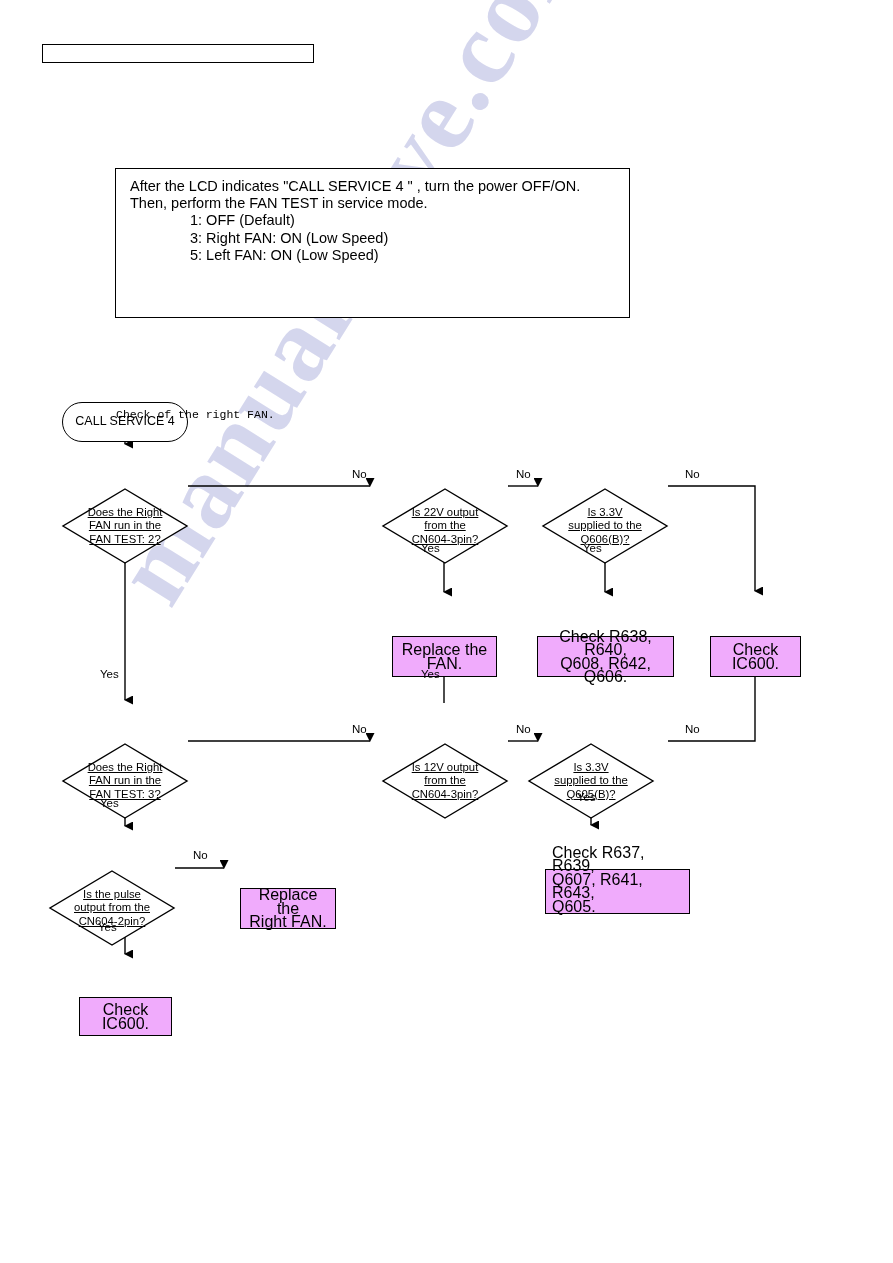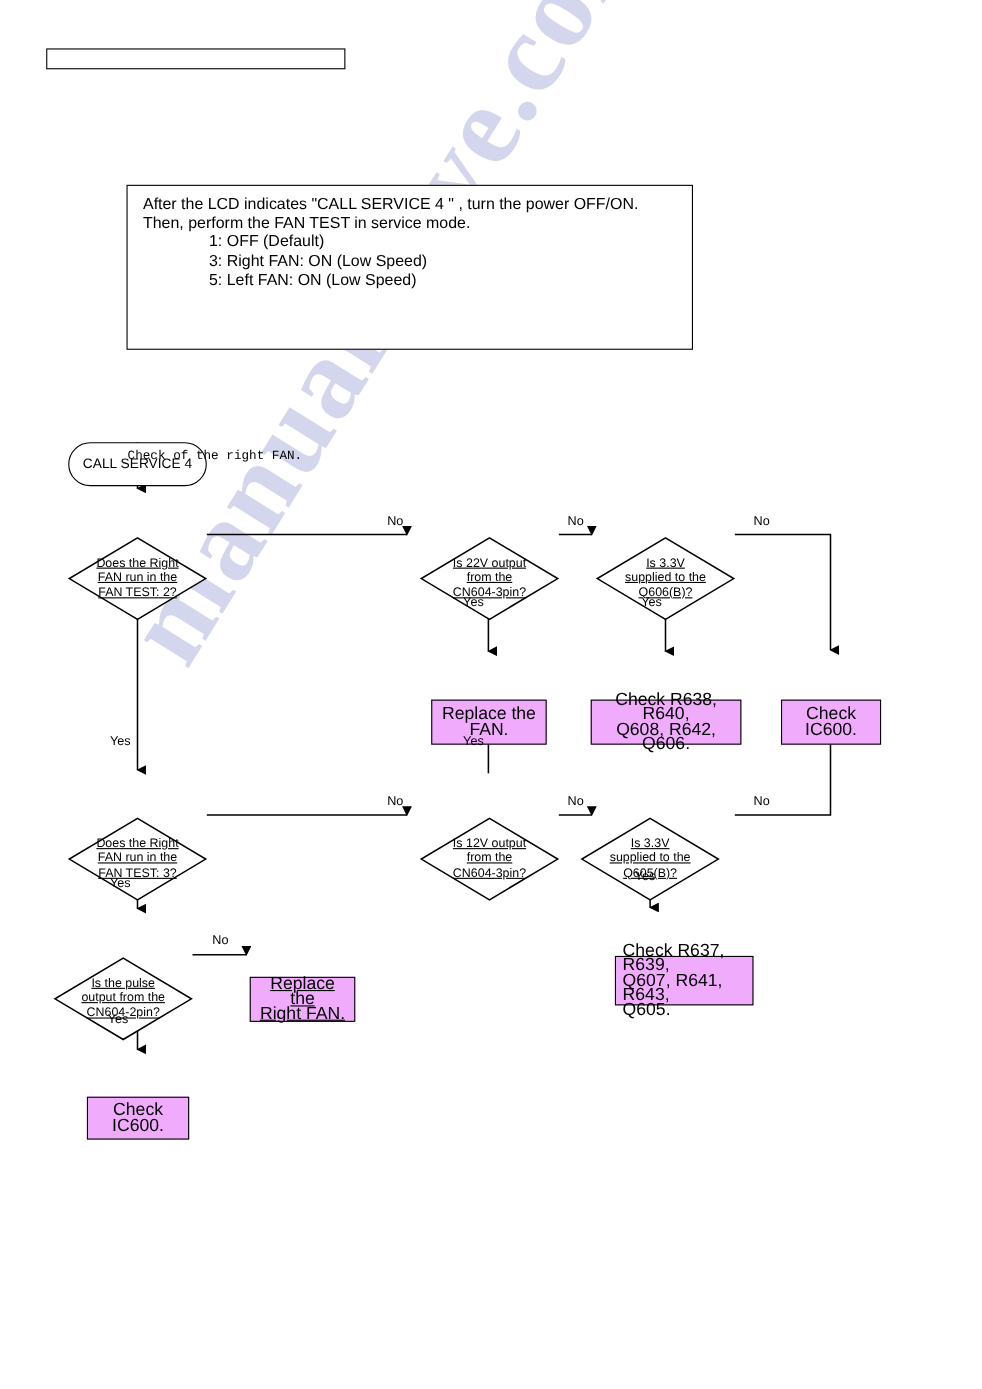--- a/index.html
+++ b/index.html
@@ -300,36 +300,36 @@
 
     <div class="node decision" style="left:528px; top:703px; width:126px; height:76px;">
       <svg class="dia" viewBox="0 0 126 76" preserveAspectRatio="none">
         <polygon points="63,1 125,38 63,75 1,38" fill="#fff" stroke="#000" stroke-width="1.4" vector-effect="non-scaling-stroke"></polygon>
       </svg>
       <span class="label">Is 3.3V
 supplied to the
 Q605(B)?</span>
     </div>
 
-    <div class="node process" style="left:559px; top:829px; width:126px; height:45px;">
+    <div class="node process" style="left:545px; top:829px; width:145px; height:45px;align-items:flex-end;">
       <span class="label" style="text-align:left; width:100%;">Check R637, R639,
 Q607, R641, R643,
 Q605.</span>
     </div>
 
     <div class="node decision" style="left:49px; top:830px; width:126px; height:76px;text-align:center;">
       <svg class="dia" viewBox="0 0 126 76" preserveAspectRatio="none">
         <polygon points="63,1 125,38 63,75 1,38" fill="#fff" stroke="#000" stroke-width="1.4" vector-effect="non-scaling-stroke"></polygon>
       </svg>
       <span class="label">Is the pulse
 output from the
 CN604-2pin?</span>
     </div>
 
-    <div class="node process" style="left:227px; top:848px; width:96px; height:41px;text-decoration:underline;">
+    <div class="node process" style="left:240px; top:848px; width:96px; height:41px;">
       <span class="label">Replace the
 Right FAN.</span>
     </div>
 
     <div class="node process" style="left:79px; top:957px; width:93px; height:39px;">
       <span class="label">Check IC600.</span>
     </div>
 
     <div class="edge-label" style="left:352px; top:468px;">No</div>
     <div class="edge-label" style="left:100px; top:668px;">Yes</div>

